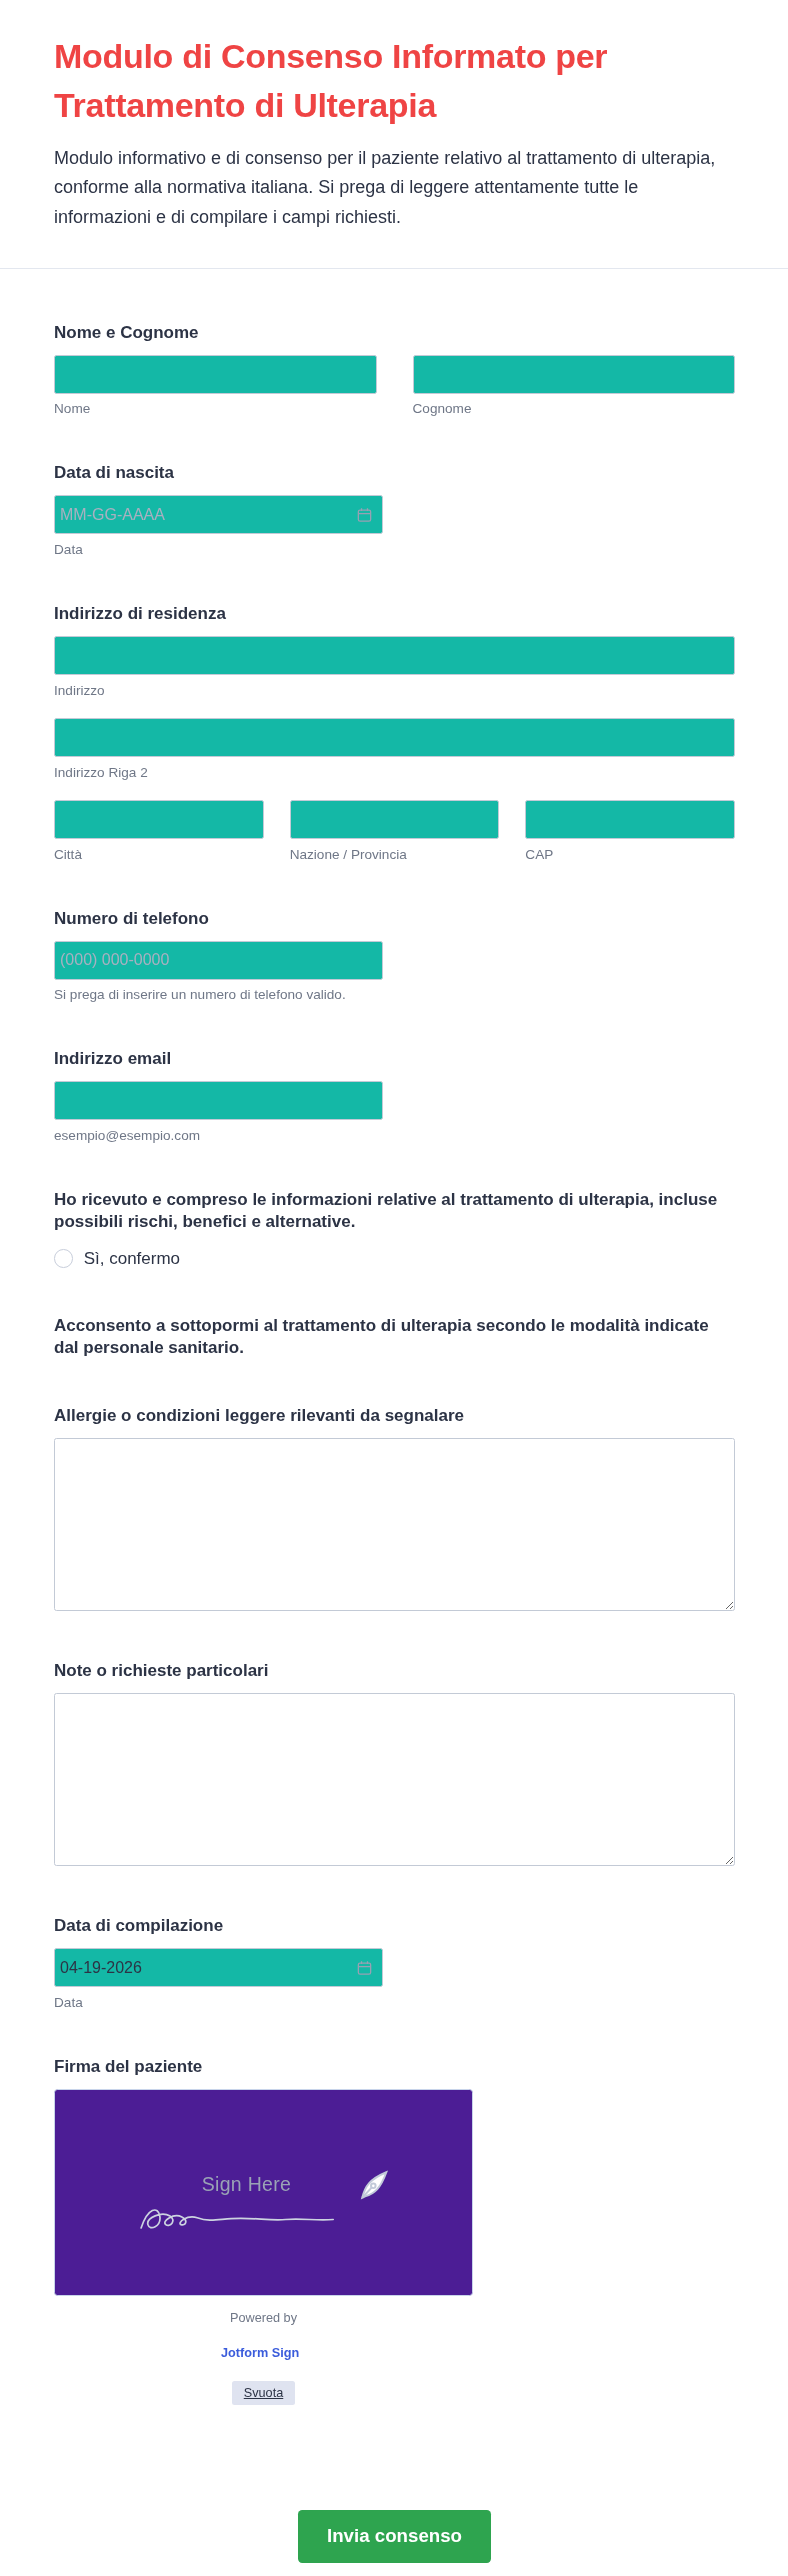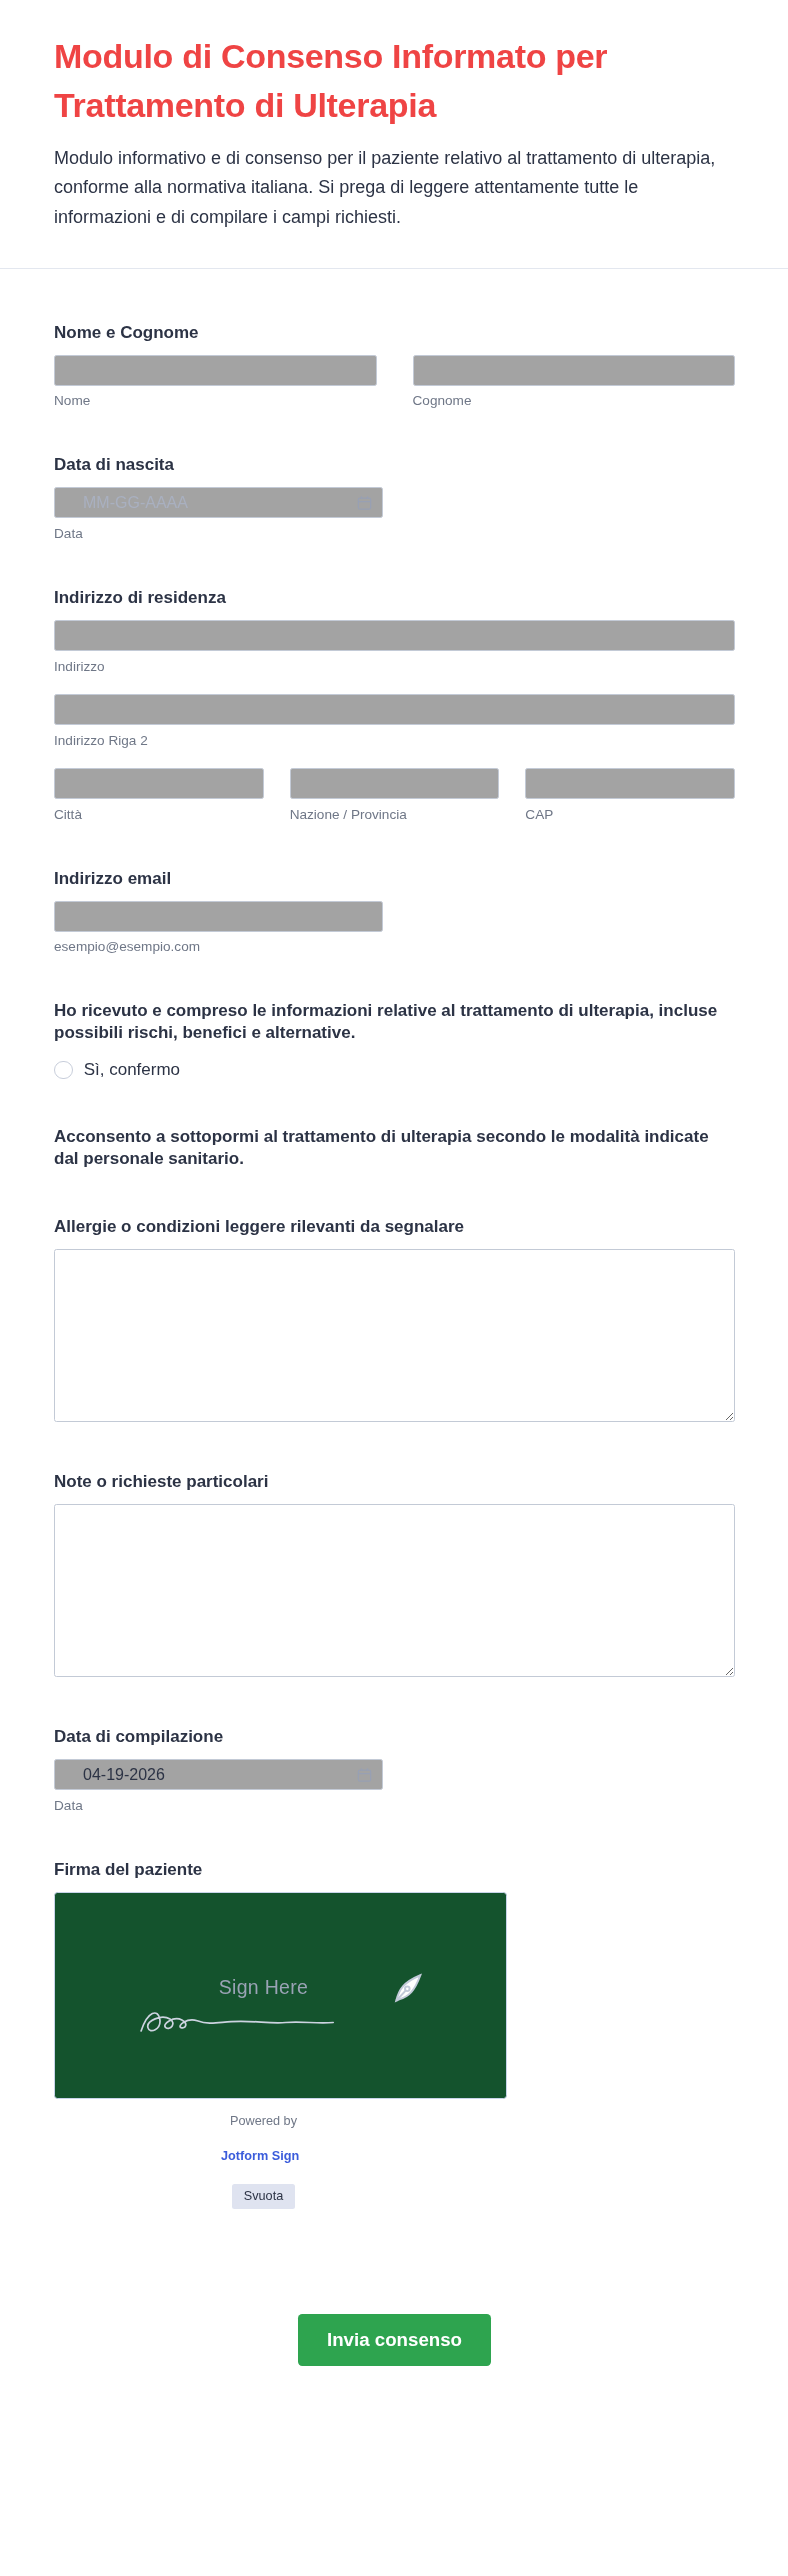--- a/index.html
+++ b/index.html
@@ -42,26 +42,26 @@
     line-height: 1.3;
     margin-bottom: 11px;
     max-width: 689px;
   }
   .sublabel {
     font-size: 13.6px;
     color: #6f7787;
     margin-top: 7.6px;
   }
   .text-input {
-    height: 31px;
+    height: 39px;
     width: 100%;
     border: 0.8px solid #c3cad6;
     border-radius: 2.5px;
-    background: #a3a3a3;
-    padding: 0 28px;
+    background: #14b8a6;
+    padding: 0 5px;
     font-family: "Liberation Sans", sans-serif;
     font-size: 16px;
     color: #2c3345;
     outline: none;
   }
   .text-input::placeholder { color: #a9b0c0; }
   .has-icon { padding-right: 37px; }
   .row-2 { display: flex; gap: 36px; }
   .row-2 > div { flex: 1; }
   .row-3 { display: flex; gap: 26px; }
@@ -95,25 +95,25 @@
     border-radius: 2.5px;
     background: #fff;
     font-family: "Liberation Sans", sans-serif;
     font-size: 16px;
     color: #2c3345;
     padding: 10.2px;
     resize: both;
     outline: none;
   }
   .sig-box {
-    width: 453px;
+    width: 419px;
     height: 207px;
     border: 0.8px solid #c8d4ea;
     border-radius: 3.4px;
-    background: #14532d;
+    background: #4c1d95;
     position: relative;
     cursor: pointer;
   }
   .sign-here {
     position: absolute;
     top: 83px;
     left: 0; right: 34px;
     text-align: center;
     color: #9aa3b5;
     font-size: 19.5px;
@@ -148,20 +148,21 @@
   }
   .clear-btn {
     background: #dfe3f0;
     border: none;
     border-radius: 2.5px;
     padding: 5.1px 12px;
     font-family: "Liberation Sans", sans-serif;
     font-size: 12.7px;
     color: #2c3345;
     cursor: pointer;
+    text-decoration: underline;
   }
   .submit-row {
     display: flex;
     justify-content: center;
     padding: 59px 0 41px 0;
   }
   .submit-btn {
     background: #2ea44f;
     color: #fff;
     border: none;
@@ -234,20 +235,27 @@
         <input class="text-input" type="text" style="">
         <div class="sublabel">Nazione / Provincia</div>
       </div>
       <div>
         <input class="text-input" type="text" style="">
         <div class="sublabel">CAP</div>
       </div>
     </div>
   </div>
 
+  <div class="field">
+    <div class="field-label">Numero di telefono</div>
+    <div class="input-wrap short">
+      <input class="text-input" type="text" placeholder="(000) 000-0000" style="">
+    </div>
+    <div class="sublabel">Si prega di inserire un numero di telefono valido.</div>
+  </div>
 
   <div class="field">
     <div class="field-label">Indirizzo email</div>
     <div class="input-wrap short">
       <input class="text-input" type="text" style="">
     </div>
     <div class="sublabel">esempio@esempio.com</div>
   </div>
 
   <div class="field">

